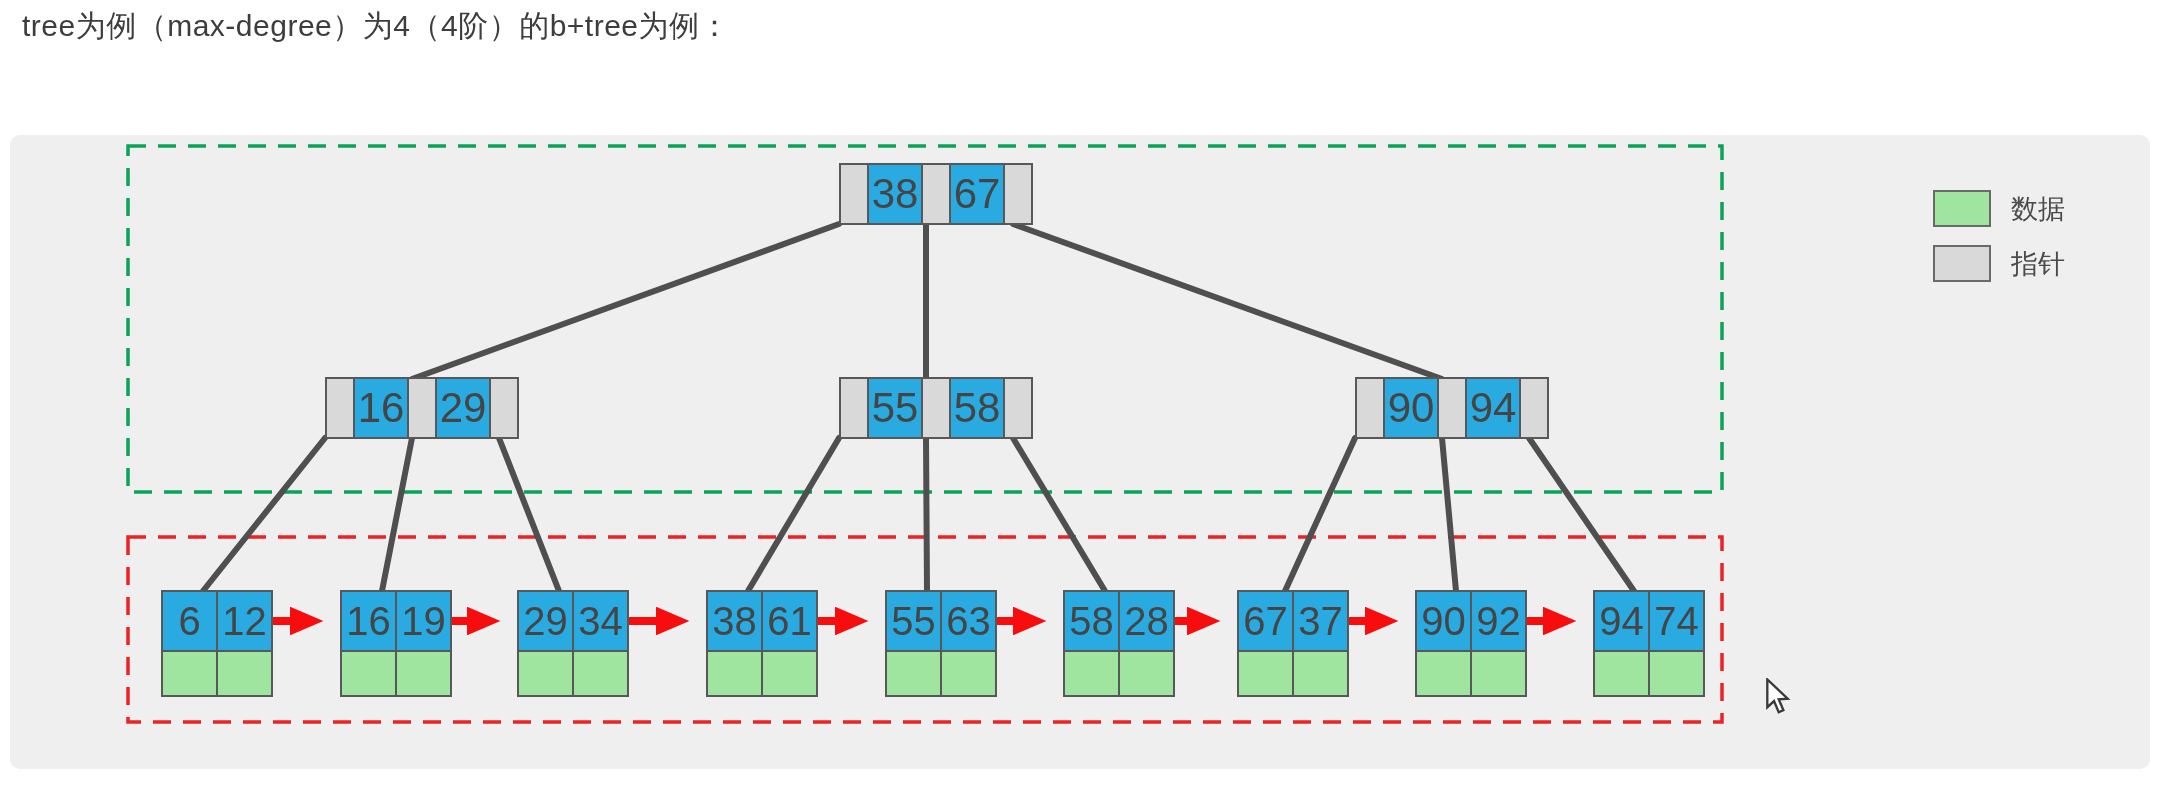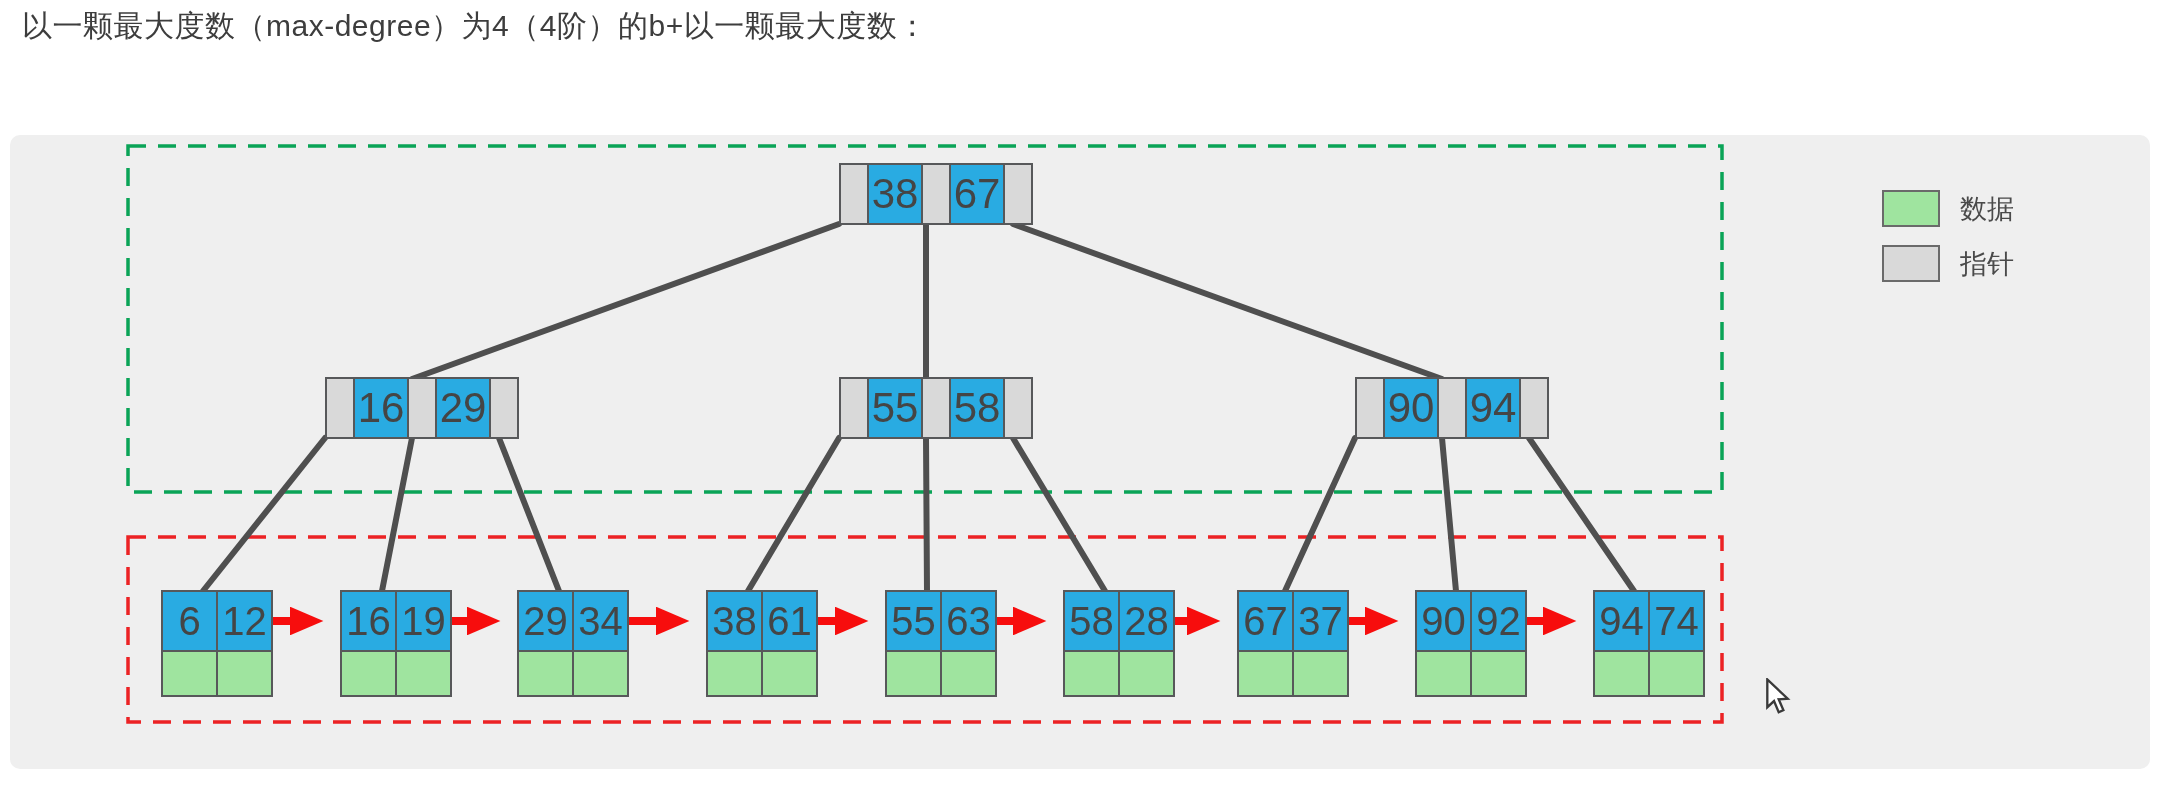--- a/index.html
+++ b/index.html
@@ -13,34 +13,34 @@
         color:#454545;}
   .internal .ptr{width:30px;height:62px;background:#d9d9d9;margin-left:-2px;}
   .internal .key{width:56px;height:62px;background:#29abe2;margin-left:-2px;font-size:42px;}
   .internal .cell:first-child{margin-left:0;}
   .leaf{flex-direction:column;}
   .leafrow{display:flex;}
   .leafrow .cell{margin-left:-2px;}
   .leafrow .cell:first-child{margin-left:0;}
   .lk{width:57px;height:62px;background:#29abe2;font-size:40px;}
   .datac{width:57px;height:47px;background:#9fe49f;margin-top:-2px;}
-  #legend{position:absolute;left:1882px;top:190px;z-index:3;}
+  #legend{position:absolute;left:1933px;top:190px;z-index:3;}
   .legend-row{display:flex;align-items:center;height:37px;margin-bottom:18px;}
   .swatch{width:58px;height:37px;box-sizing:border-box;border:2px solid #6a6a6a;margin-right:20px;}
   .swatch.green{background:#9fe49f;}
   .swatch.gray{background:#d9d9d9;}
   .legend-label{font-size:27px;color:#4a4a4a;}
   #cursor{position:absolute;left:1764px;top:678px;z-index:5;}
 </style>
 </head>
 <body>
 
 <div id="stage">
 
-  <div id="page-title">以一颗最大度数（max-degree）为4（4阶）的b+以一颗最大度数：</div>
+  <div id="page-title">tree为例（max-degree）为4（4阶）的b+tree为例：</div>
 
   <div id="panel"></div>
 
   <svg id="overlay" viewBox="0 0 2161 785">
     <defs>
       <marker id="arrowhead" markerUnits="strokeWidth" markerWidth="4.6" markerHeight="3.6" refX="0.4" refY="1.8" orient="auto">
         <path d="M0 0 L4.2 1.8 L0 3.6 Z" fill="#f70d0d"></path>
       </marker>
     </defs>
 

